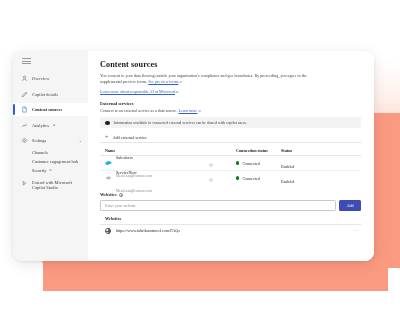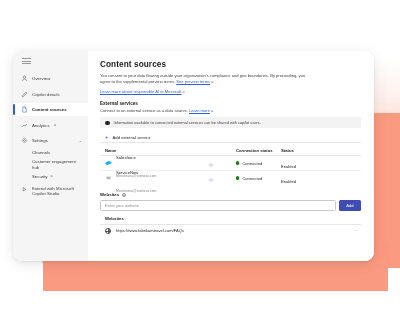--- a/index.html
+++ b/index.html
@@ -37,20 +37,21 @@
 
   
   .card {
     position: absolute; left: 13px; top: 51px;
     width: 361px; height: 210px;
     background: #ffffff;
     border-radius: 9px;
     box-shadow: 0 3px 14px rgba(0,0,0,0.10), 0 1px 3px rgba(0,0,0,0.07);
     overflow: hidden;
     display: flex;
+    font-family: Liberation Serif, serif;
   }
 
   
   .sidebar {
     width: 75px; min-width: 75px; height: 100%;
     background: #f5f5f5;
     padding: 7px 0 0 0;
     position: relative;
   }
   .hamburger { width: 9px; margin: 0 0 8px 9px; }

